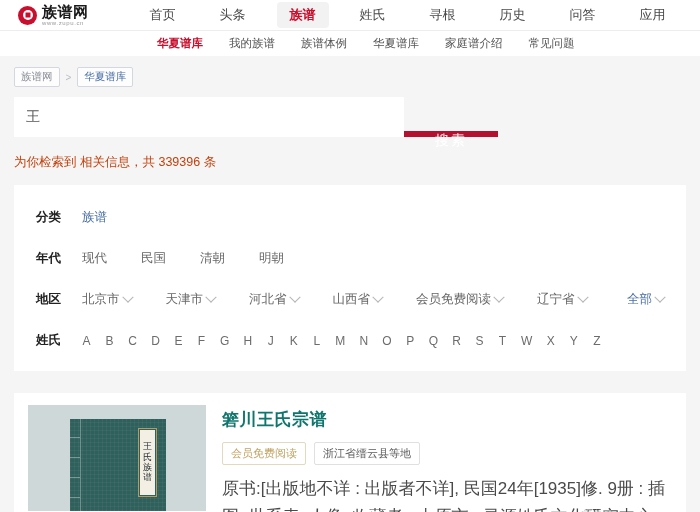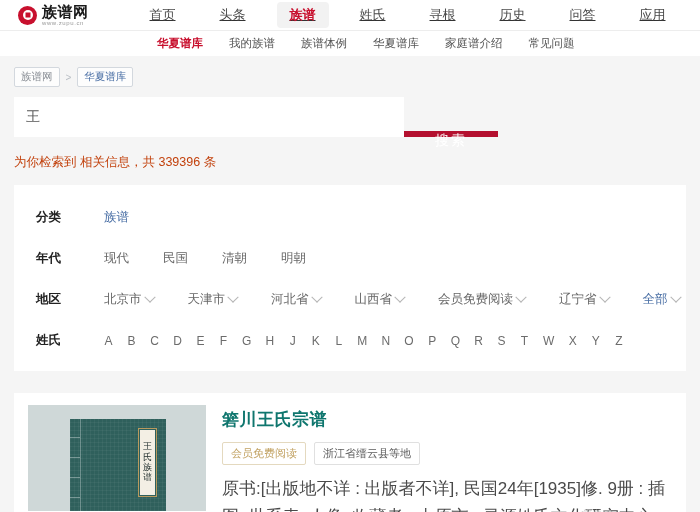--- a/index.html
+++ b/index.html
@@ -71,21 +71,20 @@
   }
   .logo-url {
     font-size: 6px;
     color: #9a9a9a;
     letter-spacing: .6px;
     margin-top: 1px;
   }
   .nav-items {
     display: flex;
     align-items: flex-end;
-    text-decoration: underline;
   }
   .nav-item {
     font-size: 13px;
     color: #4a4a4a;
     padding: 4px 13px;
     margin-right: 18px;
     border-radius: 4px;
     white-space: nowrap;
     cursor: pointer;
   }
@@ -186,21 +185,20 @@
     background: #ffffff;
     padding: 12px 0 10px 0;
   }
   .filter-row {
     display: flex;
     align-items: center;
     padding: 0 22px;
     height: 41px;
     box-sizing: border-box;
     position: relative;
-    gap: 22px;
   }
   .filter-label {
     font-size: 12.5px;
     font-weight: bold;
     color: #222;
     width: 46px;
     flex: 0 0 auto;
   }
   .filter-opts {
     display: flex;

